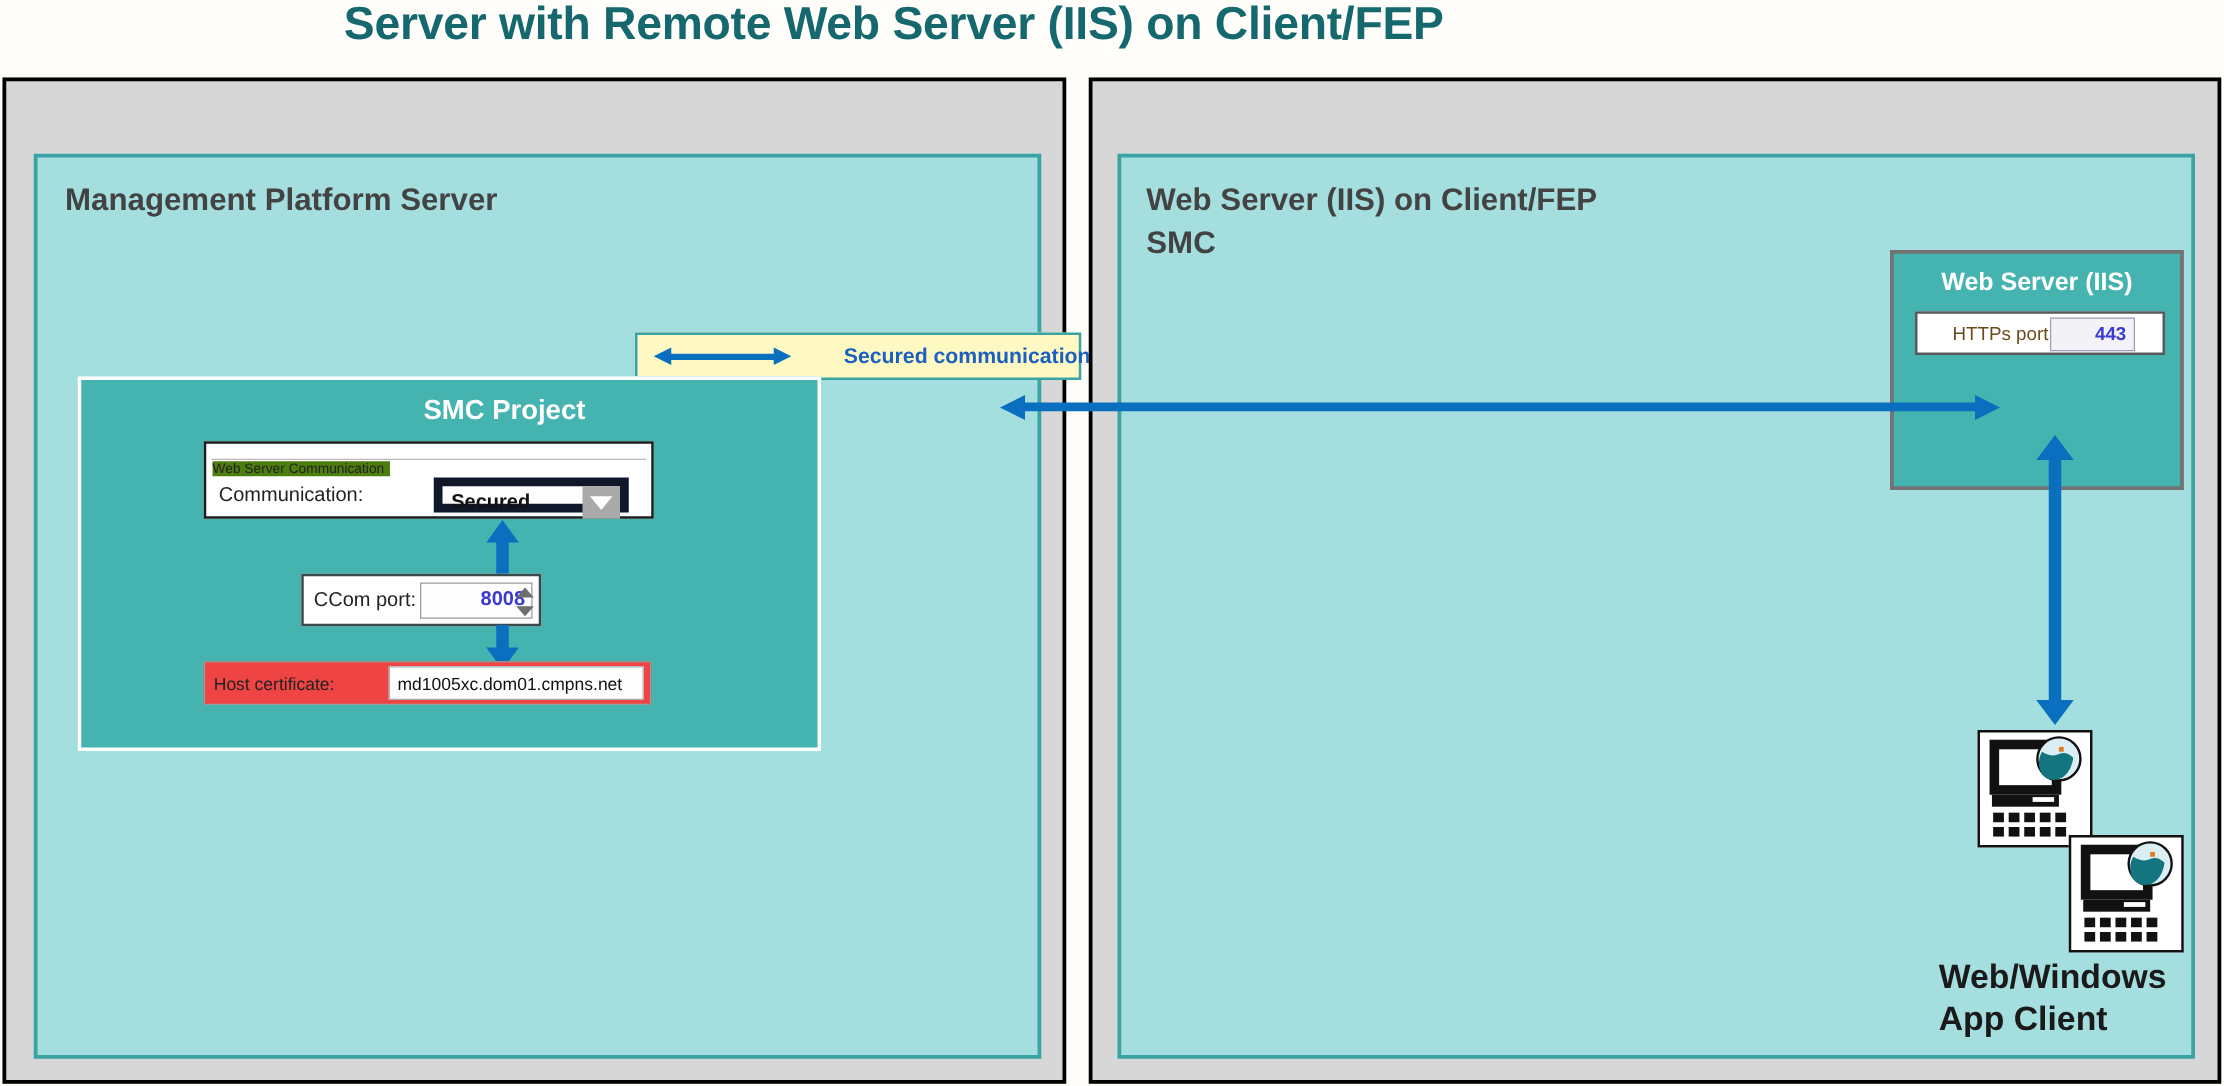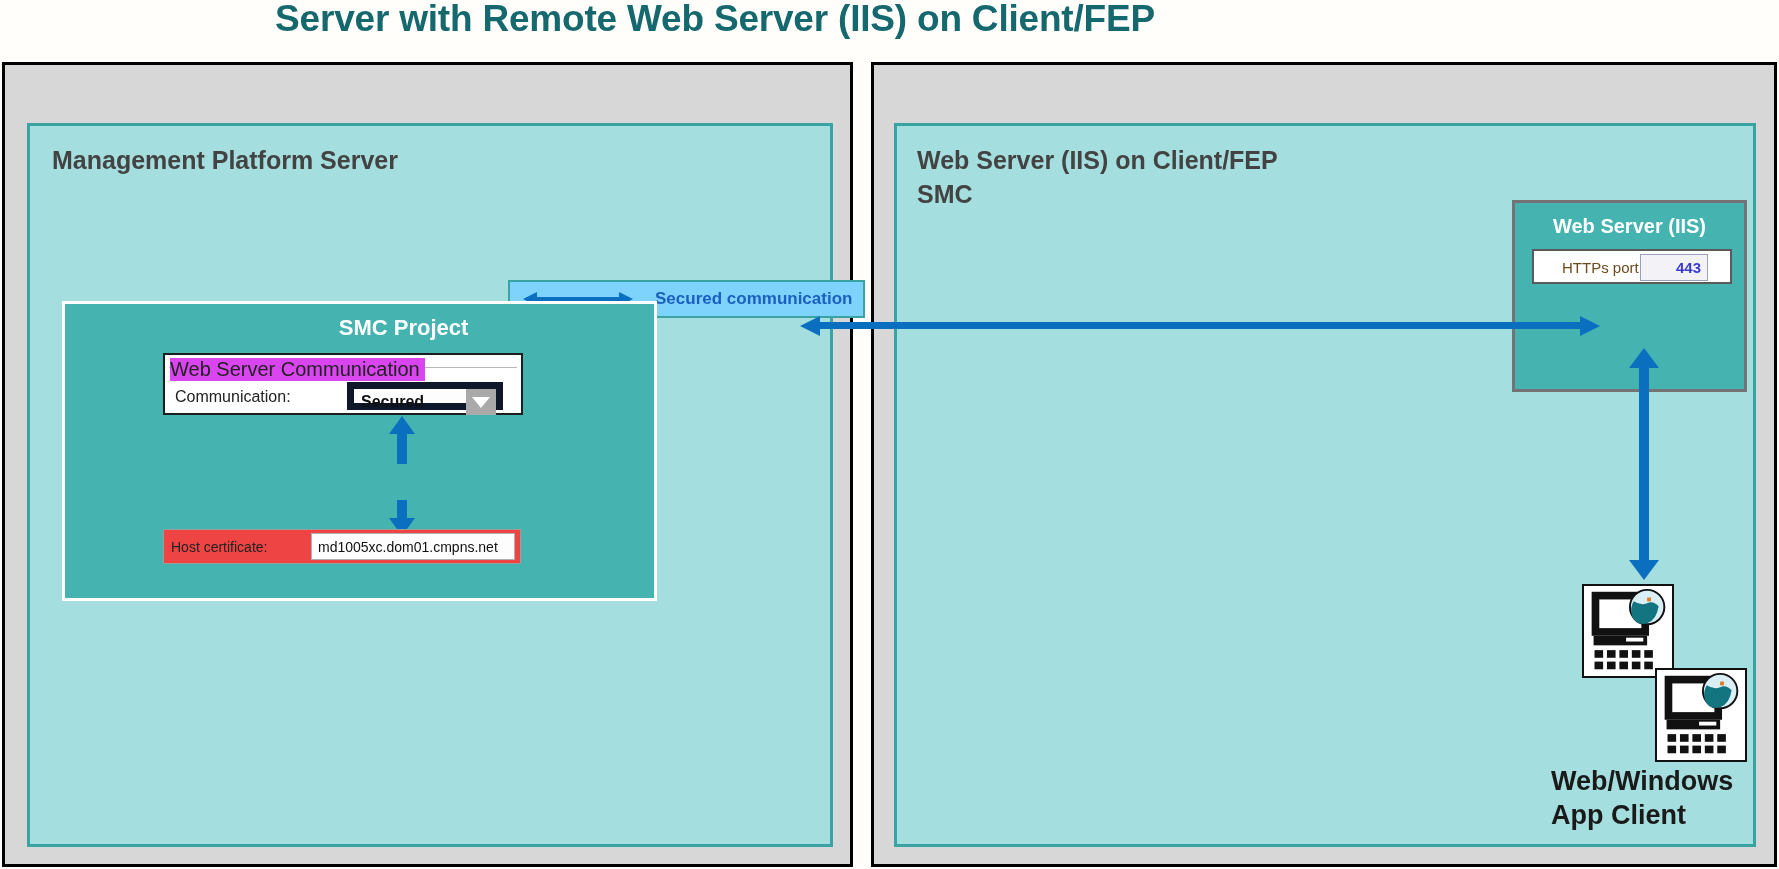--- a/index.html
+++ b/index.html
@@ -44,24 +44,24 @@
     font-size:25px;font-weight:bold;
     color:#434343;
     line-height:1.34;
     white-space:pre-line;
   }
   #left-zone-title{left:22px;top:18px;}
   #right-zone-title{left:20px;top:18px;}
 
   
   .legend{
-    position:absolute;left:478px;top:154px;width:357px;height:38px;
-    background:#7dd3fc;border:2px solid #3aa3a3;
+    position:absolute;left:478px;top:140px;width:357px;height:38px;
+    background:#fef9c3;border:2px solid #3aa3a3;
     box-sizing:border-box;
-    display:flex;align-items:center;
+    display:flex;align-items:center;gap:20px;
   }
   .legend-arrow{position:relative;width:110px;height:14px;margin-left:13px;flex:none;}
   .legend-arrow .shaft{
     position:absolute;left:10px;right:10px;top:5px;height:5px;background:#0b6fc0;
   }
   .legend-arrow .head-l{
     position:absolute;left:0;top:0;width:0;height:0;
     border-top:7px solid transparent;border-bottom:7px solid transparent;
     border-right:14px solid #0b6fc0;
   }
@@ -83,22 +83,22 @@
     position:absolute;left:0;top:11px;width:100%;text-align:center;
     font-size:22px;font-weight:bold;color:#ffffff;padding-left:44px;
   }
 
   
   .groupbox{
     position:absolute;left:98px;top:49px;width:360px;height:62px;
     background:#ffffff;border:2px solid #1d1d1d;box-sizing:border-box;
   }
   .groupbox-legend{
-    position:absolute;left:5px;top:3px;font-size:20px;color:#222;
-    background:#d946ef;padding-right:5px;z-index:2;
+    position:absolute;left:5px;top:14px;font-size:11px;color:#222;
+    background:#4d7c0f;padding-right:5px;z-index:2;
   }
   .groupbox-rule{
     position:absolute;left:4px;right:4px;top:12px;height:1px;background:#b9b9b9;
   }
   .field-label{
     position:absolute;font-size:16px;color:#222;white-space:nowrap;
   }
   #communication-label{left:10px;top:33px;}
   .combo{
     position:absolute;left:182px;top:27px;width:156px;height:28px;
@@ -250,20 +250,30 @@
             <div class="combo-caret"></div>
           </div>
         </div>
       </div>
 
       <div class="v-arrow" id="arrow-comm-ccom">
         <div class="head-up"></div>
           <div class="shaft"></div>
       </div>
 
+      <div id="ccom-box">
+        <div class="field-label" id="ccom-label">CCom port:</div>
+        <div id="ccom-input">
+          <div id="ccom-value">8008</div>
+        </div>
+        <div id="ccom-spin">
+          <div class="spin-up"></div>
+            <div class="spin-dn"></div>
+        </div>
+      </div>
 
       <div class="v-arrow" id="arrow-ccom-cert">
         <div class="shaft"></div>
           <div class="head-dn"></div>
       </div>
 
       <div id="hostcert-box">
         <div class="field-label" id="hostcert-label">Host certificate:</div>
         <div id="hostcert-input">
           <div id="hostcert-value">md1005xc.dom01.cmpns.net</div>

